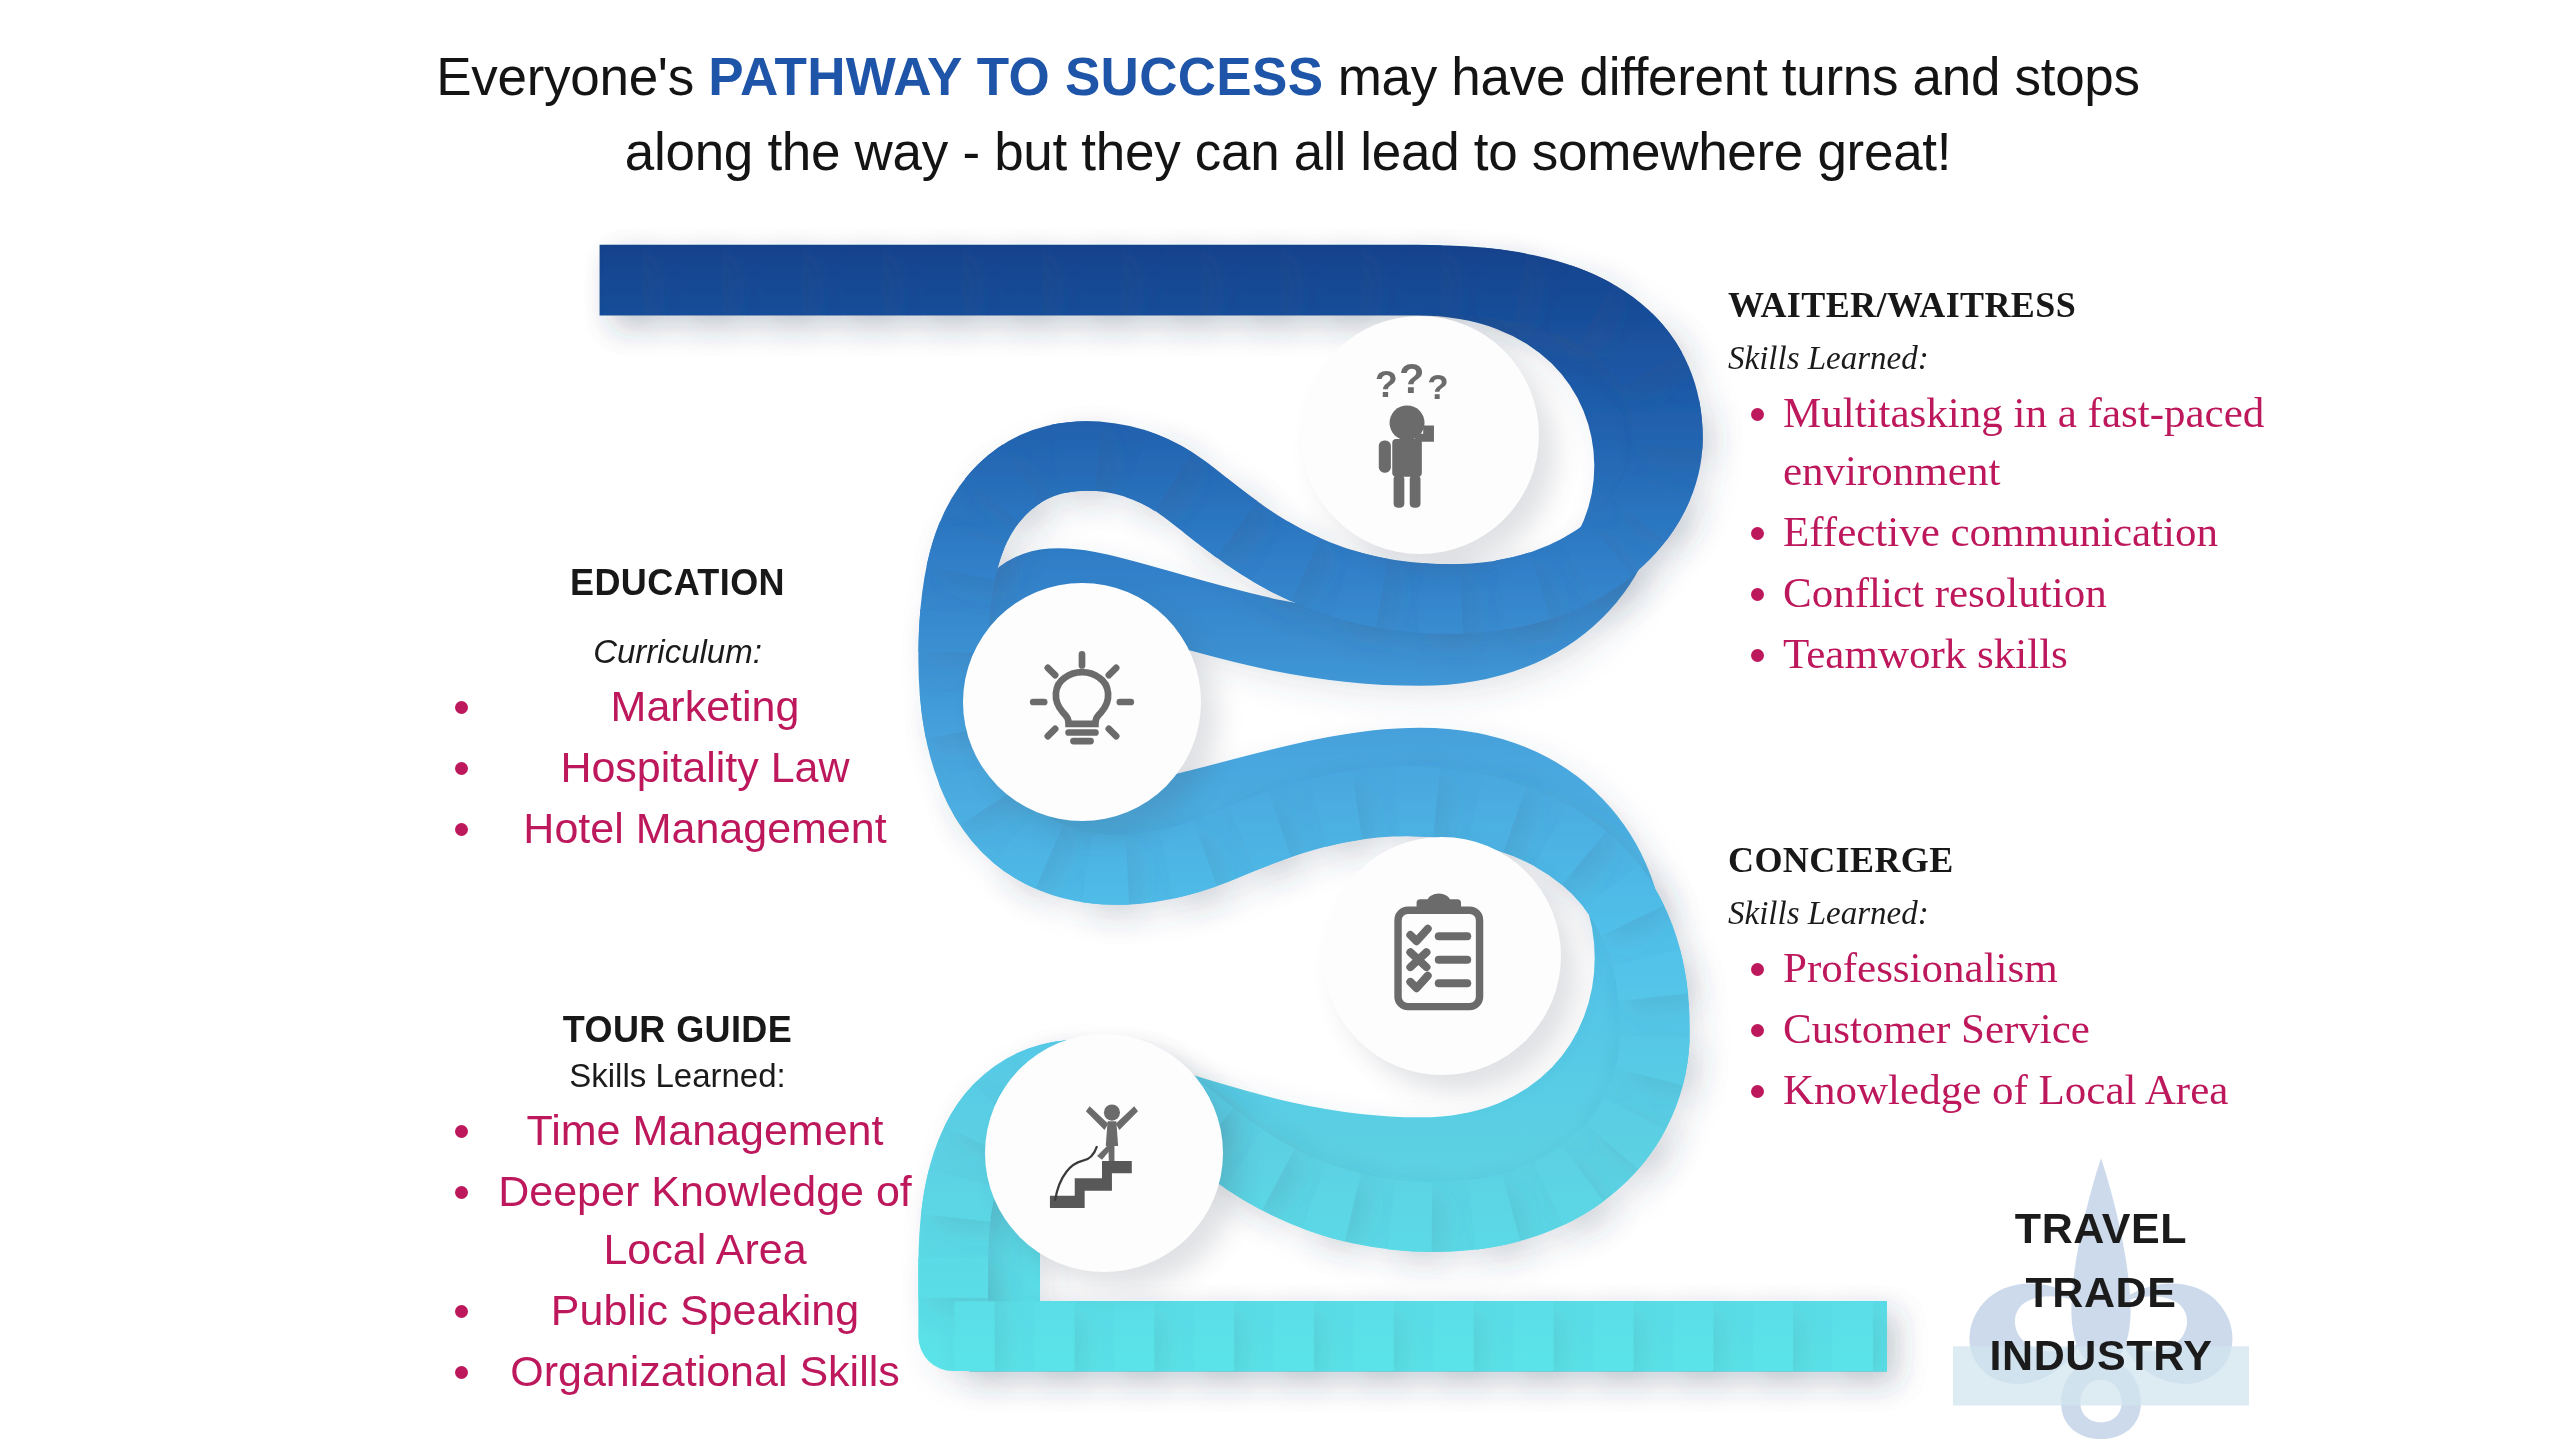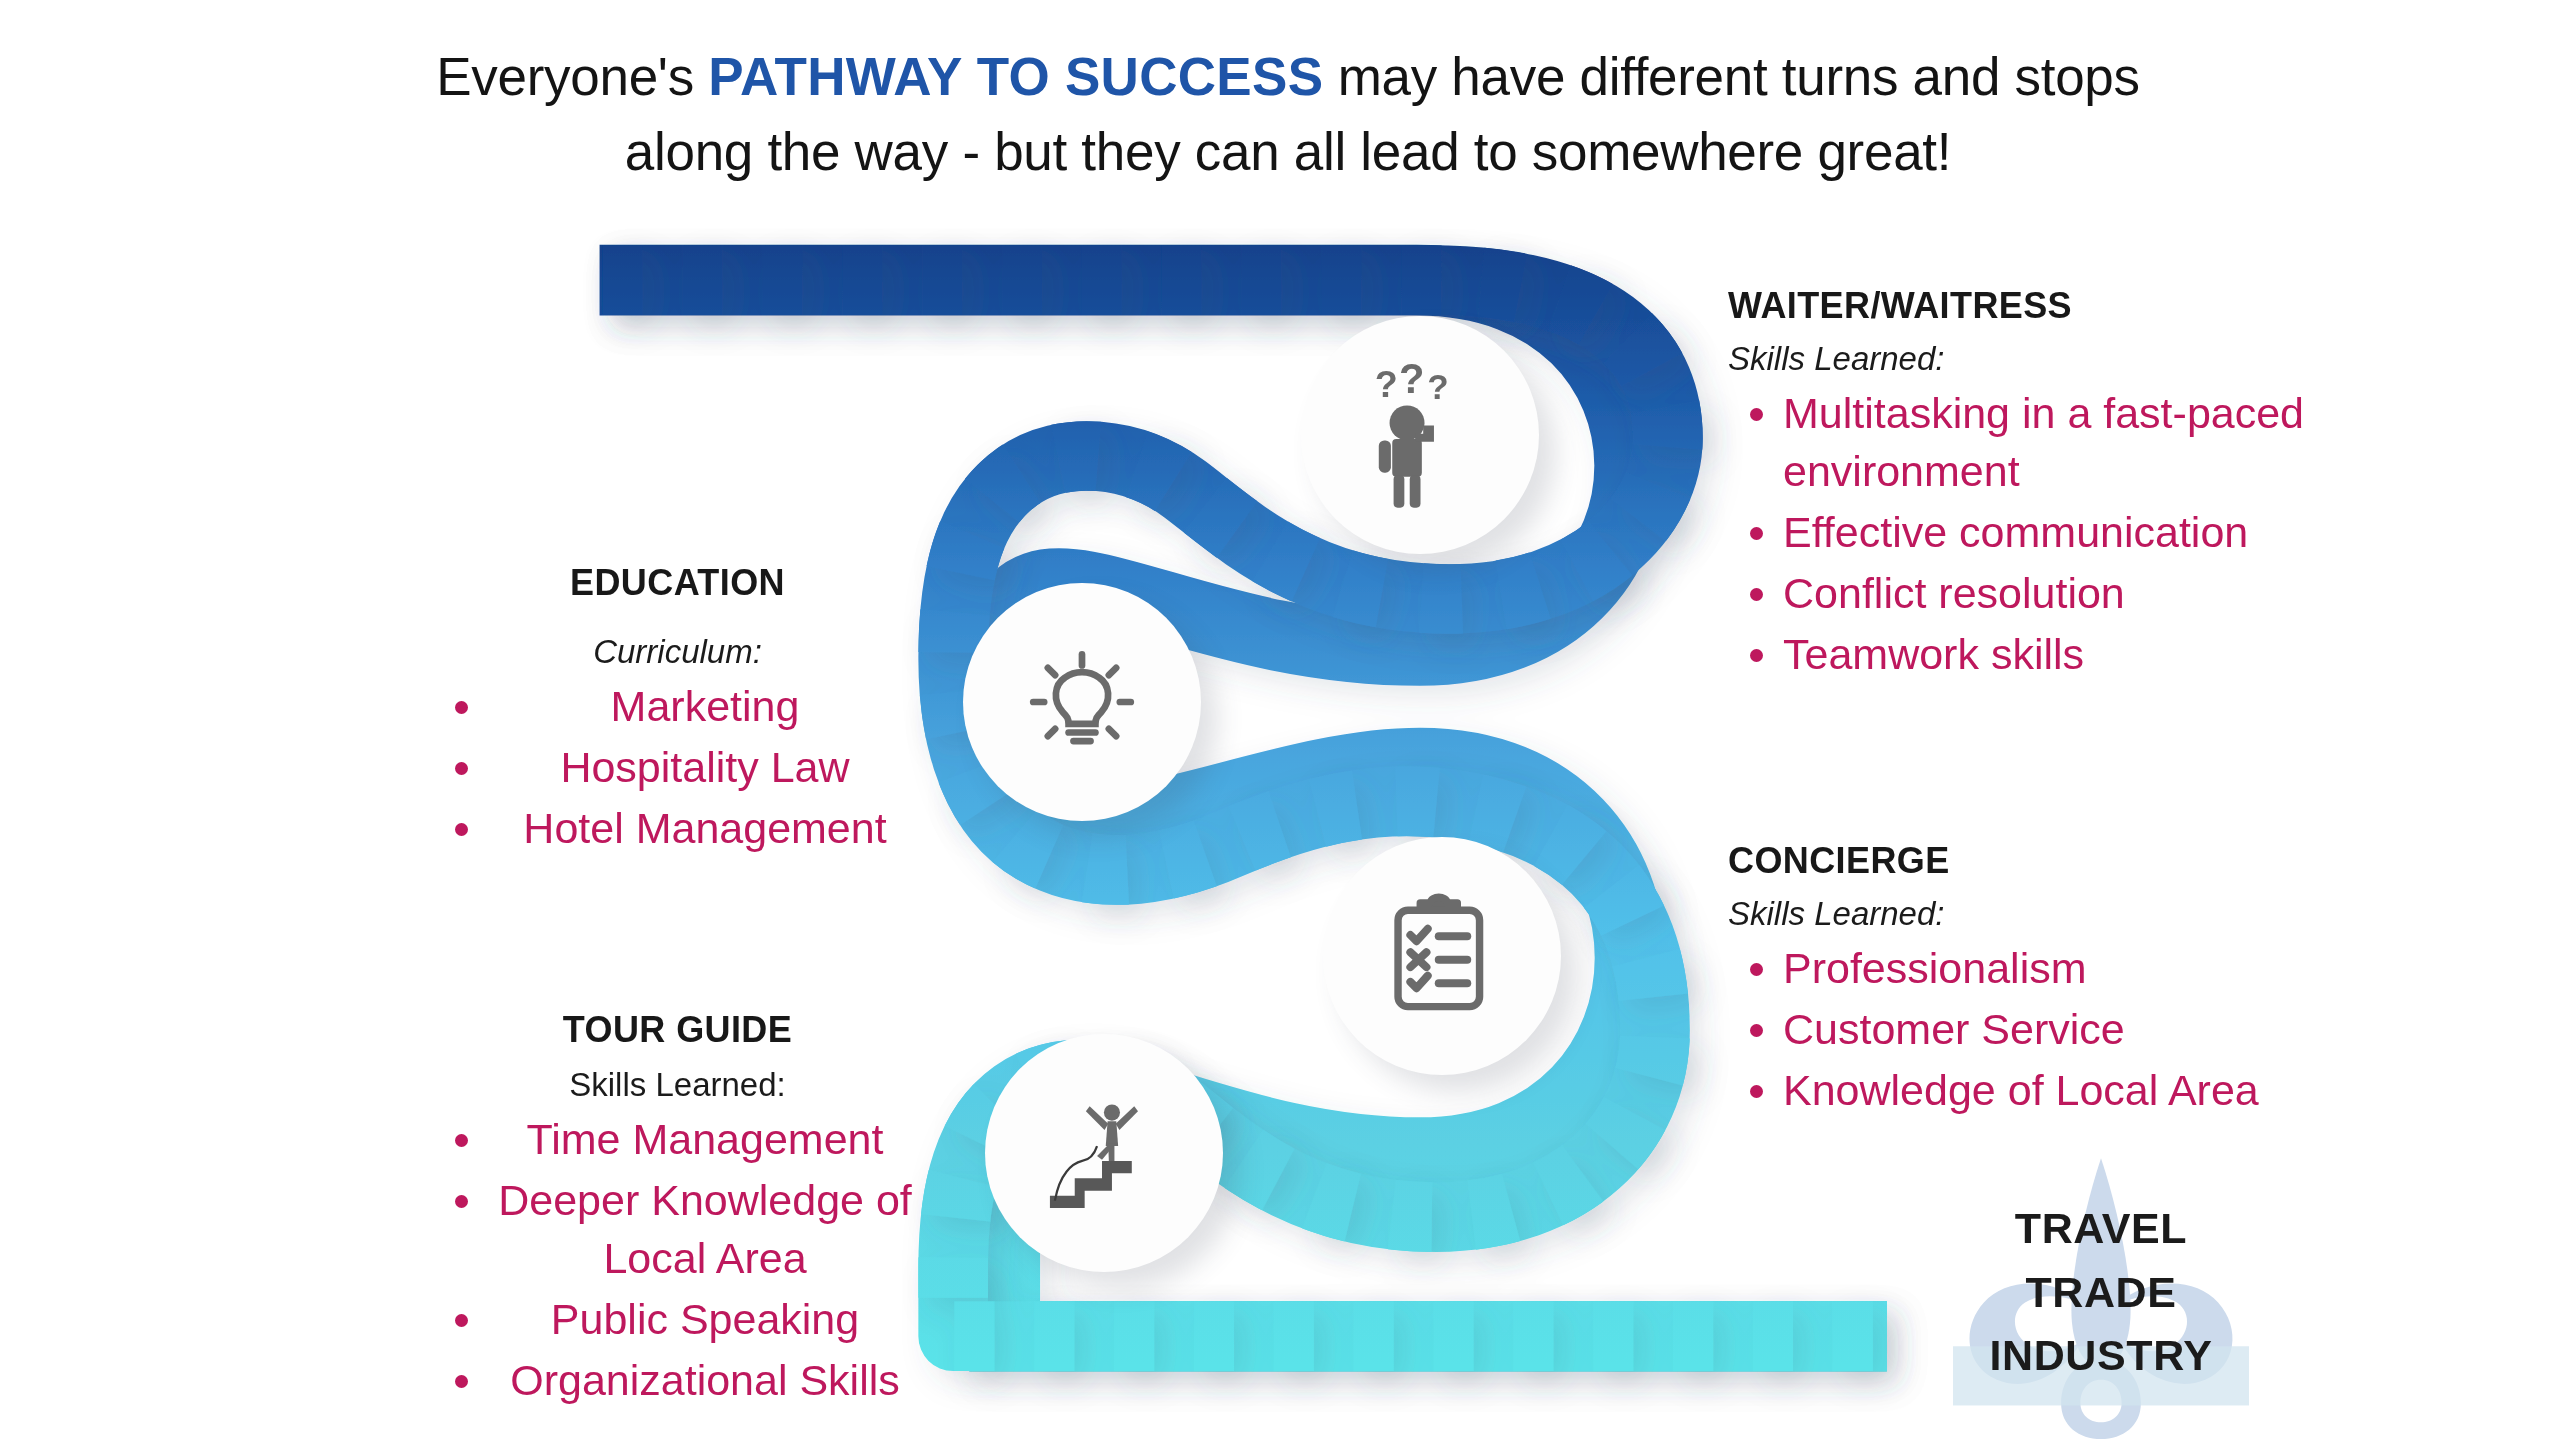--- a/index.html
+++ b/index.html
@@ -48,25 +48,25 @@
     margin:0 0 5.2px 0;line-height:1.2;font-weight:400;
   }
   .block .sub.noitalic{font-style:normal;}
   .block ul{
     list-style:disc;margin:0;padding-left:55px;
   }
   .block li{
     font-size:43px;line-height:1.36;color:#be185d;
     margin:0 0 2.6px 0;
   }
-  .block.right{text-align:left;}
+  .block.right{text-align:left;font-family:Liberation Serif, serif;}
   .block.left-edu{left:433px;top:564px;width:489px;}
   .block.left-edu .heading{margin-bottom:30px;}
   .block.left-tour{left:433px;top:1011px;width:489px;}
-  .block.left-tour .heading{margin-bottom:16px;}
+  .block.left-tour .heading{margin-bottom:7px;}
   .block.right-waiter{left:1728px;top:287px;width:580px;}
   .block.right-waiter .heading{margin-bottom:14px;}
   .block.right-conc{left:1728px;top:842px;width:580px;}
   .block.right-conc .heading{margin-bottom:14px;}
 
   
   #logo{
     position:absolute;left:1943px;top:1153px;width:316px;height:296px;
   }
   #logo-mark{position:absolute;left:50%;top:0;transform:translateX(-50%);}

